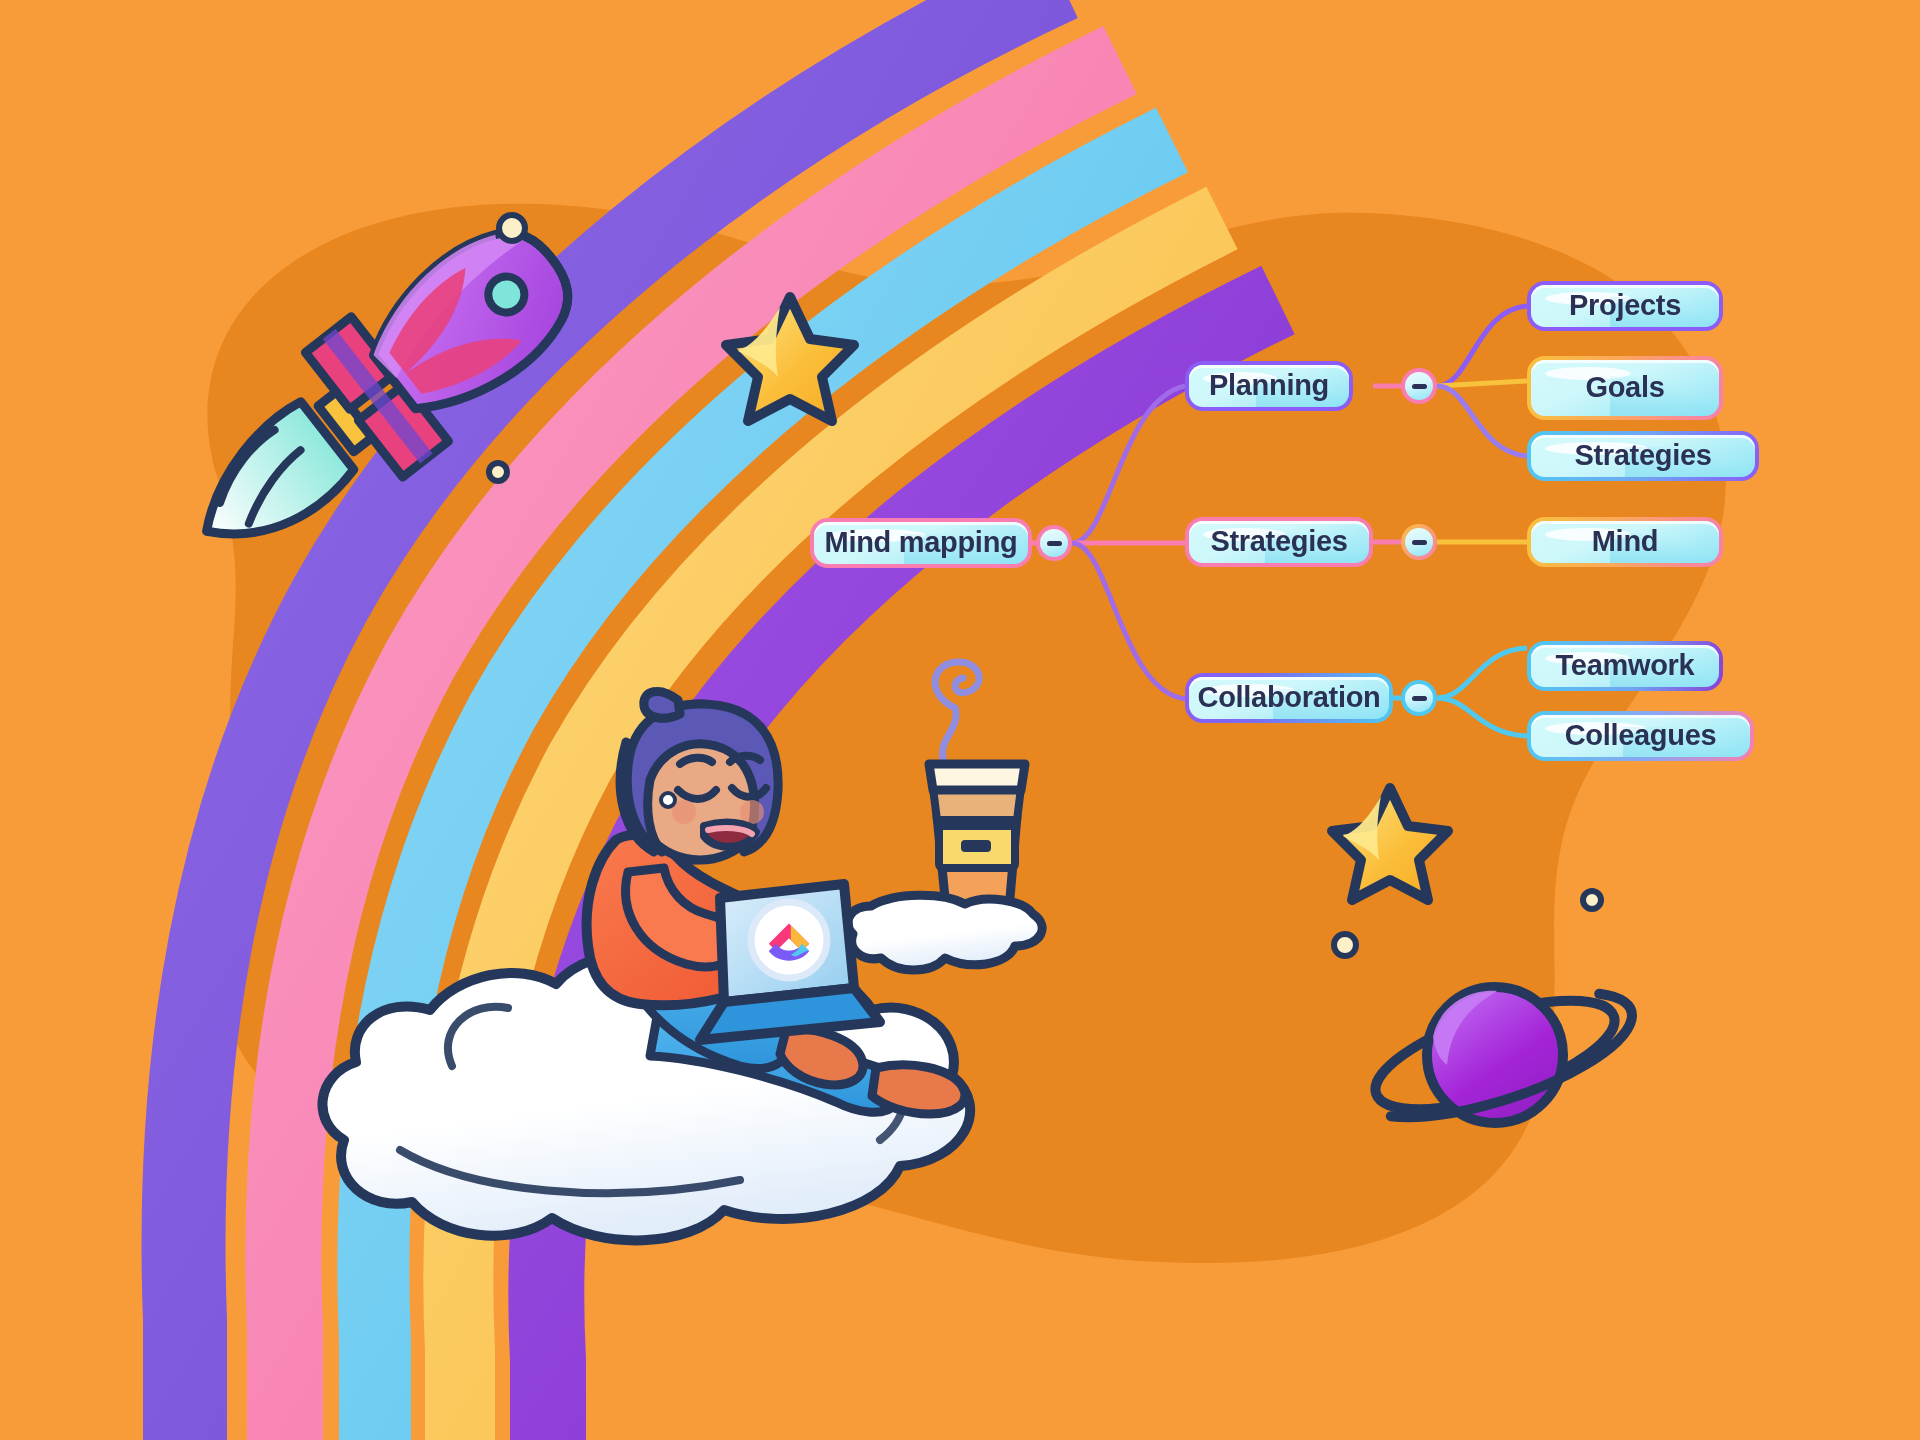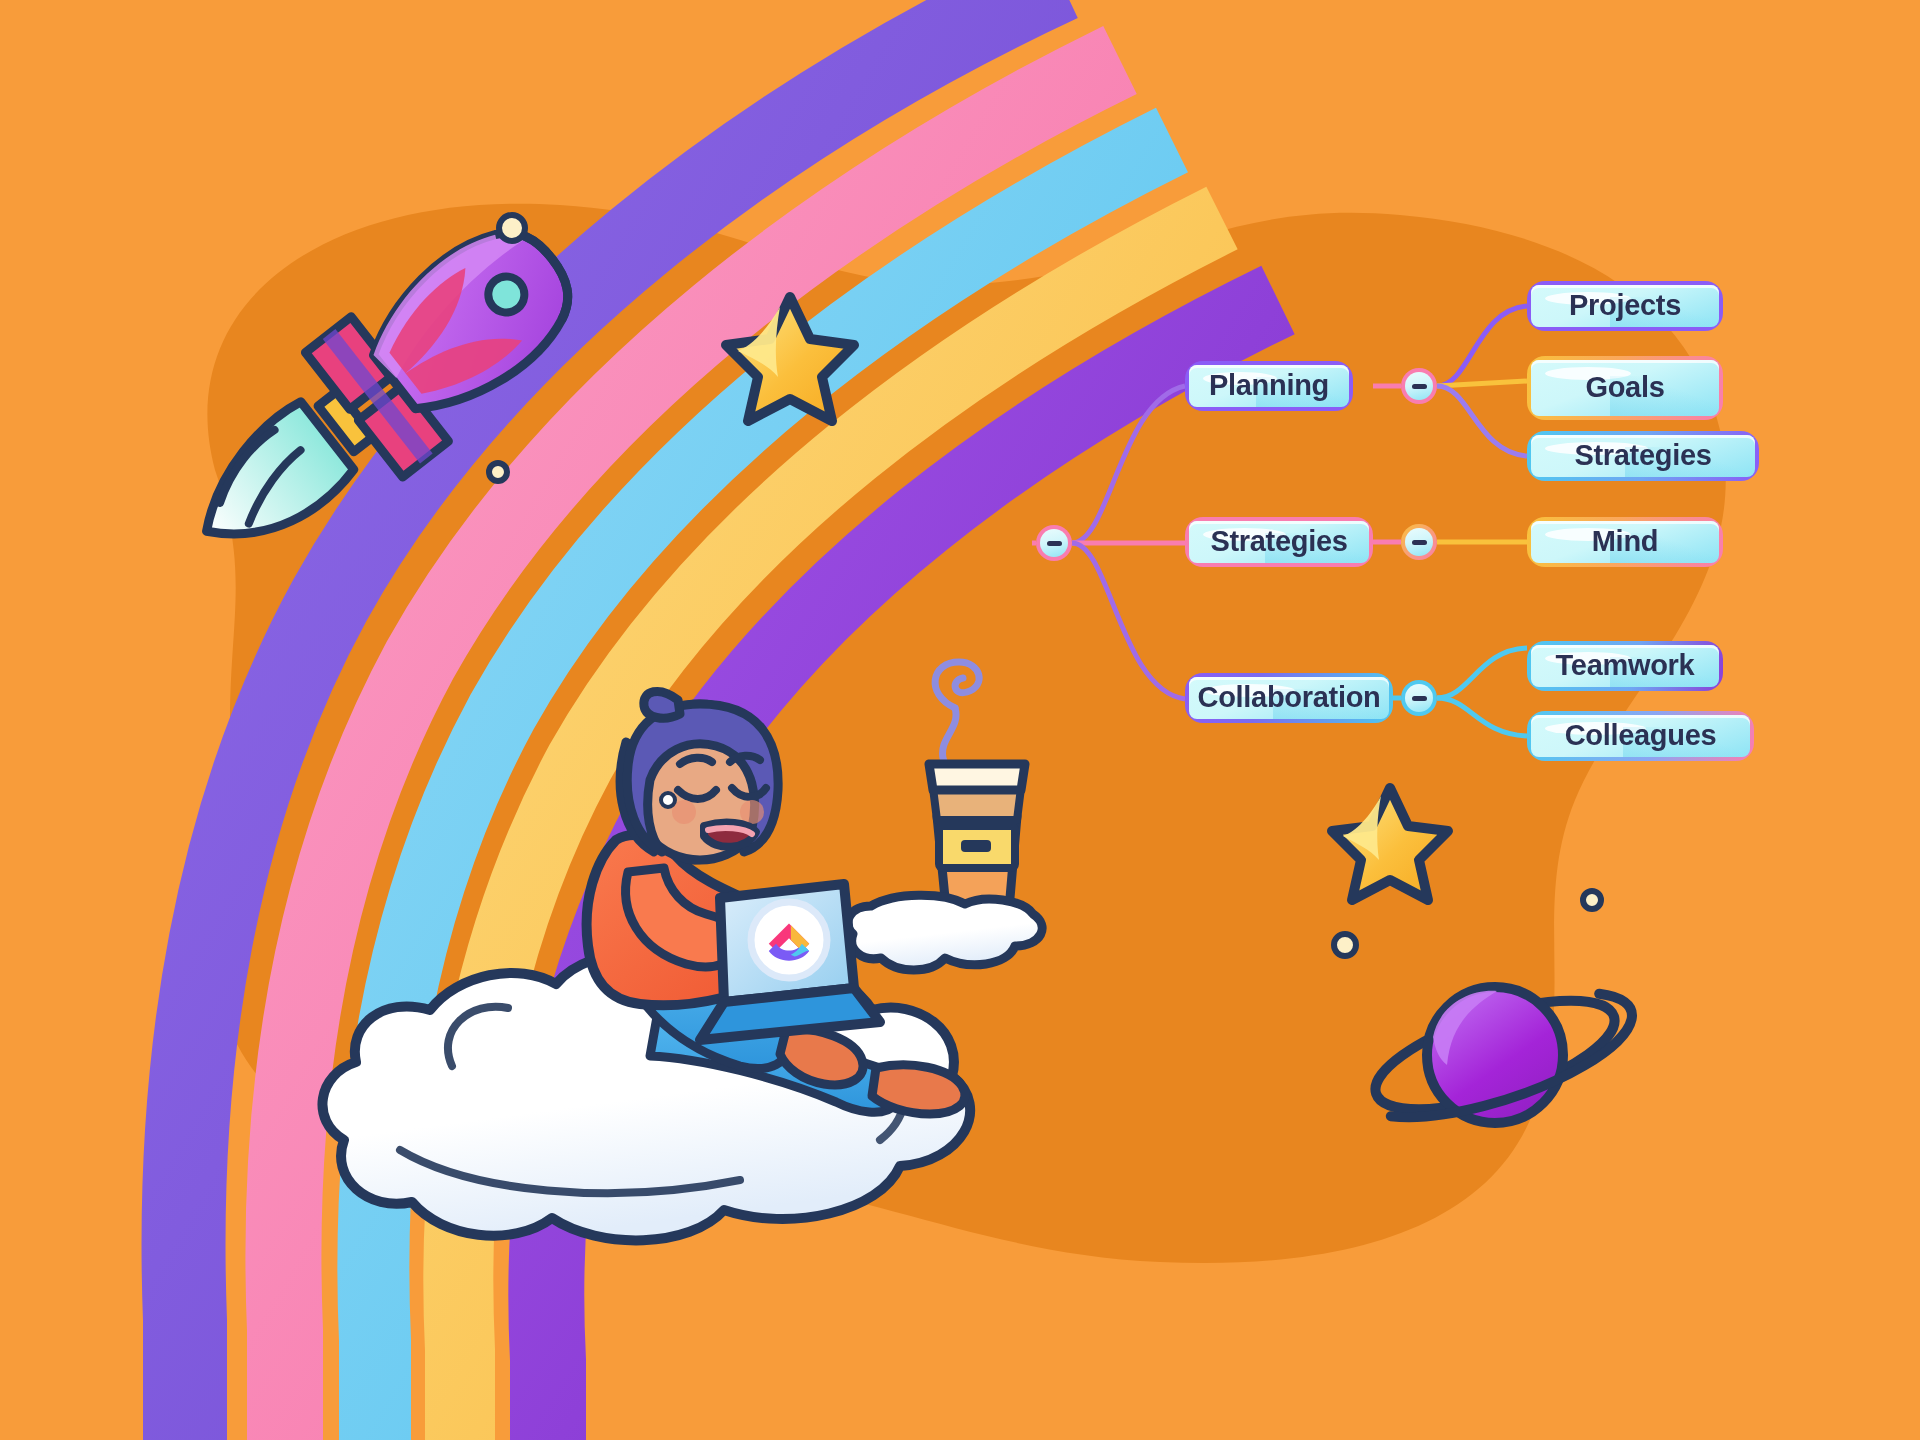--- a/index.html
+++ b/index.html
@@ -30,21 +30,21 @@
     width: 1920px;
     height: 1440px;
   }
   
   .node {
     position: absolute;
     box-sizing: border-box;
     display: flex;
     align-items: center;
     justify-content: center;
-    border-radius: 8px;
+    border-radius: 14px;
     padding: 2px 18px 4px 18px;
     font-family: "Liberation Sans", sans-serif;
     font-weight: bold;
     font-size: 29px;
     letter-spacing: -0.3px;
     color: #2B3154;
     white-space: nowrap;
     background:
       linear-gradient(160deg, #D4FAFB 0%, #CDF7FA 42%, #8EE4F5 100%);
     box-shadow: inset 0 3px 0 rgba(255,255,255,0.75);
@@ -337,20 +337,27 @@
     <path d="M 1437 542 L 1527 542" fill="none" stroke="#F9C23C" stroke-width="5"></path>
 
     <path d="M 1437 698 C 1470 698 1478 650 1527 648" fill="none" stroke="#4FC9F0" stroke-width="5"></path>
     <path d="M 1437 698 C 1470 698 1478 734 1527 736" fill="none" stroke="#4FC9F0" stroke-width="5"></path>
 
     <path d="M 1373 386 L 1401 386" fill="none" stroke="#F97DB0" stroke-width="5"></path>
     <path d="M 1373 542 L 1401 542" fill="none" stroke="#F97DB0" stroke-width="5"></path>
     <path d="M 1373 698 L 1401 698" fill="none" stroke="#4FC9F0" stroke-width="5"></path>
   </svg>
 
+  <div class="ring" style="left:810px; top:518px; width:222px; height:50px; background:#F97DB0;">
+    <div class="node">
+      <span class="gleam"></span>
+      <span class="sheen"></span>
+      <span class="label">Mind mapping</span>
+    </div>
+  </div>
   <div class="toggle" style="left:1036px; top:525px; background:#F97DB0;">
     <span class="inner">
       <span class="minus"></span>
     </span>
   </div>
 
   <div class="ring" style="left:1185px; top:361px; width:168px; height:50px; background:#8B5CF6;">
     <div class="node">
       <span class="gleam"></span>
       <span class="sheen"></span>

